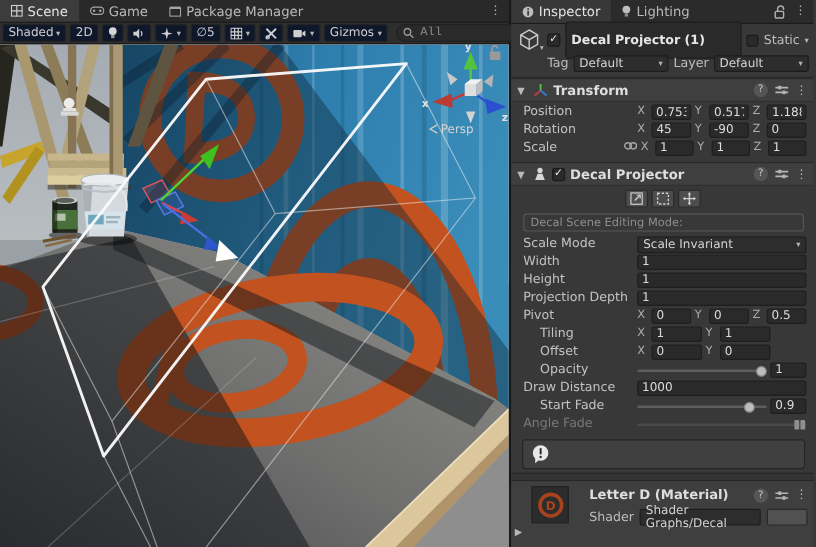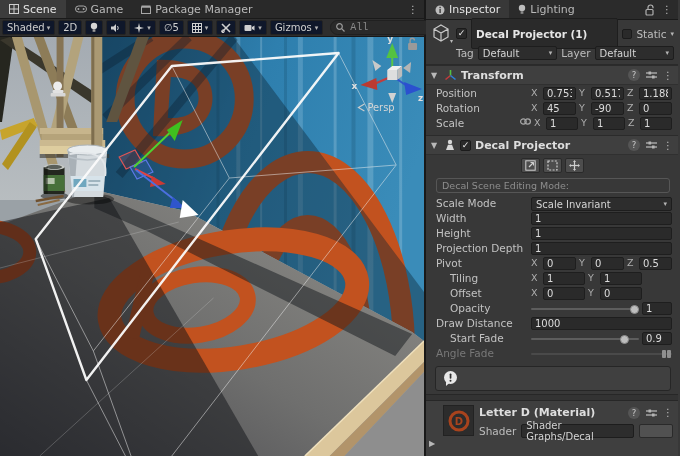--- a/index.html
+++ b/index.html
@@ -53,21 +53,21 @@
   .slider{flex:1;position:relative;height:13px;}
   .slider .track{position:absolute;left:0;right:0;top:6px;height:2px;background:#5d5d5d;border-radius:1px;}
   .slider .thumb{position:absolute;top:2.5px;width:9px;height:9px;border-radius:50%;background:#bdbdbd;border:1px solid #8a8a8a;}
   .slider.dis .track{background:#4a4a4a;}
   .mmhandle{position:absolute;top:3px;width:4px;height:8px;background:#8f8f8f;border-radius:1px;}
   .helpbox{margin:4px 7px 3px 9px;background:#404040;border:1px solid #262626;border-radius:3px;display:flex;align-items:center;gap:6px;padding:3px 6px;}
   .helpbox .txt{font-size:9.5px;line-height:1.25;color:#cacaca;}
   .gap{height:7px;background:#333333;border-top:1px solid #272727;border-bottom:1px solid #272727;}
   .mat-footer{flex:1;background:#3f3f3f;display:flex;padding:4px 5px 0 3px;gap:5px;min-height:0;}
   .thumb-sq{width:31px;height:31px;background:#2c2c2c;border:1px solid #222;display:flex;align-items:center;justify-content:center;flex:0 0 auto;}
-  .mat-right{flex:1;min-width:0;display:flex;flex-direction:column;gap:3px;}
+  .mat-right{flex:1;min-width:0;display:flex;flex-direction:column;gap:3px;margin-left:12px;}
   .mat-title-row{display:flex;align-items:center;gap:4px;height:15px;}
   .mat-title-row .title{font-weight:bold;color:#dedede;font-size:11px;}
   .shader-row{display:flex;align-items:center;gap:5px;height:15px;}
   .editbtn{flex:0 0 34px;height:14px;background:#515151;border:1px solid #2a2a2a;border-radius:2px;color:#dedede;font-size:9.5px;display:flex;align-items:center;justify-content:center;}
   .objfield{flex:1;display:flex;align-items:center;gap:4px;background:#2a2a2a;border:1px solid #1e1e1e;border-radius:2px;height:14px;padding:0 2px 0 3px;min-width:0;}
   .sphere{width:9px;height:9px;border-radius:50%;background:radial-gradient(circle at 35% 30%,#b5e0ff,#2f7fd6 60%,#174a8f);flex:0 0 auto;}
   .picker{margin-left:auto;width:10px;height:10px;border-radius:50%;border:1px solid #8f8f8f;display:flex;align-items:center;justify-content:center;flex:0 0 auto;}
   .picker i{width:3px;height:3px;border-radius:50%;background:#9f9f9f;}
   .linkic{flex:0 0 12px;display:flex;align-items:center;justify-content:center;}
 </style>

